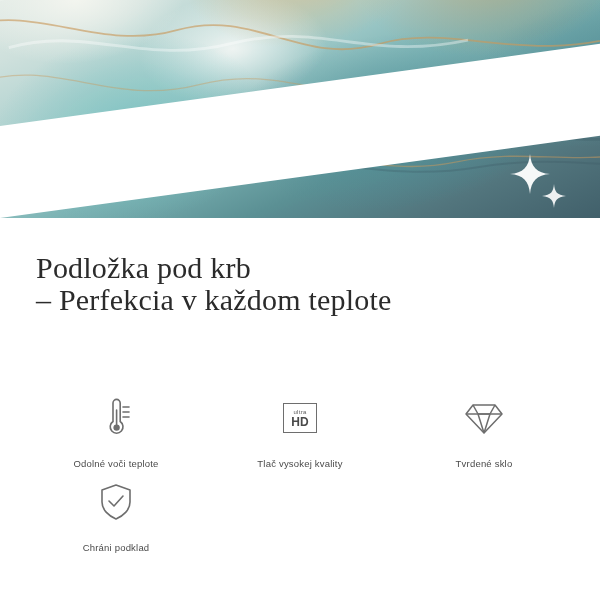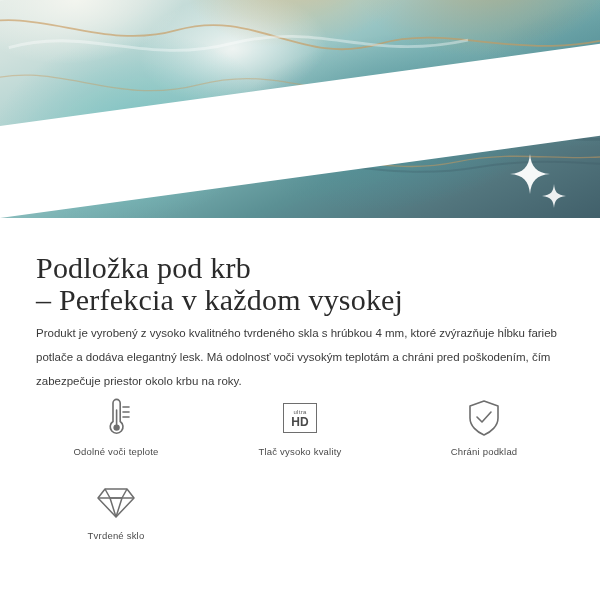--- a/index.html
+++ b/index.html
@@ -85,21 +85,21 @@
     grid-template-rows: 74px 74px;
     row-gap: 10px;
   }
   .feature {
     display: flex; flex-direction: column; align-items: center; justify-content: flex-start;
   }
   .feature-icon {
     height: 44px; display: flex; align-items: center; justify-content: center;
   }
   .feature-label {
-    margin-top: 6px;
+    margin-top: 18px;
     font-size: 9.5px;
     color: #4a4a4a;
     text-align: center;
     letter-spacing: 0.2px;
   }
 
   .ultrahd {
     width: 34px; height: 30px;
     border: 1.6px solid #6e6e6e;
     display: flex; flex-direction: column; align-items: center; justify-content: center;
@@ -138,24 +138,23 @@
     <svg class="sparkle" style="left:508px; top:152px;" width="44" height="44" viewBox="0 0 44 44">
       <path d="M22,2 C23,15 29,21 42,22 C29,23 23,29 22,42 C21,29 15,23 2,22 C15,21 21,15 22,2 Z" fill="#ffffff" opacity="0.95"></path>
     </svg>
     <svg class="sparkle" style="left:541px; top:183px;" width="26" height="26" viewBox="0 0 26 26">
       <path d="M13,1 C13.7,9 16,12 25,13 C16,14 13.7,17 13,25 C12.3,17 10,14 1,13 C10,12 12.3,9 13,1 Z" fill="#ffffff" opacity="0.9"></path>
     </svg>
   </div>
 
   <h1 class="headline">
     <span>Podložka pod krb</span>
-    <span class="l2">– Perfekcia v každom vysokej</span>
+    <span class="l2">– Perfekcia v každom teplote</span>
   </h1>
 
-  <p class="body-copy">Produkt je vyrobený z vysoko kvalitného tvrdeného skla s hrúbkou 4 mm, ktoré zvýrazňuje hĺbku farieb potlače a dodáva elegantný lesk. Má odolnosť voči vysokým teplotám a chráni pred poškodením, čím zabezpečuje priestor okolo krbu na roky.</p>
 
   <div class="features">
 
     <div class="feature">
       <div class="feature-icon">
         <svg width="34" height="40" viewBox="0 0 34 40" fill="none" stroke="#6e6e6e" stroke-width="1.6" stroke-linecap="round">
           <path d="M14,5 a3.6,3.6 0 0 1 7.2,0 v18.5 a6.4,6.4 0 1 1 -7.2,0 Z"></path>
           <circle cx="17.6" cy="29.6" r="3.2" fill="#6e6e6e" stroke="none"></circle>
           <line x1="17.6" y1="12" x2="17.6" y2="27"></line>
           <line x1="24" y1="9" x2="30" y2="9"></line>
@@ -166,42 +165,42 @@
       <div class="feature-label">Odolné voči teplote</div>
     </div>
 
     <div class="feature">
       <div class="feature-icon">
         <div class="ultrahd">
           <span class="u1">ultra</span>
           <span class="u2">HD</span>
         </div>
       </div>
-      <div class="feature-label">Tlač vysoko kvality</div>
-    </div>
-
-    <div class="feature">
-      <div class="feature-icon">
-        <svg width="36" height="40" viewBox="0 0 36 40" fill="none" stroke="#6e6e6e" stroke-width="1.6" stroke-linejoin="round" stroke-linecap="round">
-          <path d="M18,3 L32,8 V20 C32,28 25,34 18,37 C11,34 4,28 4,20 V8 Z"></path>
-          <polyline points="11,19 16,24 25,14"></polyline>
-        </svg>
-      </div>
-      <div class="feature-label">Chráni podklad</div>
+      <div class="feature-label">Tlač vysokej kvality</div>
     </div>
 
     <div class="feature">
       <div class="feature-icon">
         <svg width="40" height="36" viewBox="0 0 40 36" fill="none" stroke="#6e6e6e" stroke-width="1.5" stroke-linejoin="round">
           <path d="M9,5 H31 L38,14 L20,33 L2,14 Z"></path>
           <path d="M2,14 H38"></path>
           <path d="M9,5 L14,14 L20,33"></path>
           <path d="M31,5 L26,14 L20,33"></path>
           <path d="M14,14 H26"></path>
         </svg>
       </div>
       <div class="feature-label">Tvrdené sklo</div>
     </div>
 
+    <div class="feature">
+      <div class="feature-icon">
+        <svg width="36" height="40" viewBox="0 0 36 40" fill="none" stroke="#6e6e6e" stroke-width="1.6" stroke-linejoin="round" stroke-linecap="round">
+          <path d="M18,3 L32,8 V20 C32,28 25,34 18,37 C11,34 4,28 4,20 V8 Z"></path>
+          <polyline points="11,19 16,24 25,14"></polyline>
+        </svg>
+      </div>
+      <div class="feature-label">Chráni podklad</div>
+    </div>
+
 
 
   </div>
 </div>
 
 </body></html>

